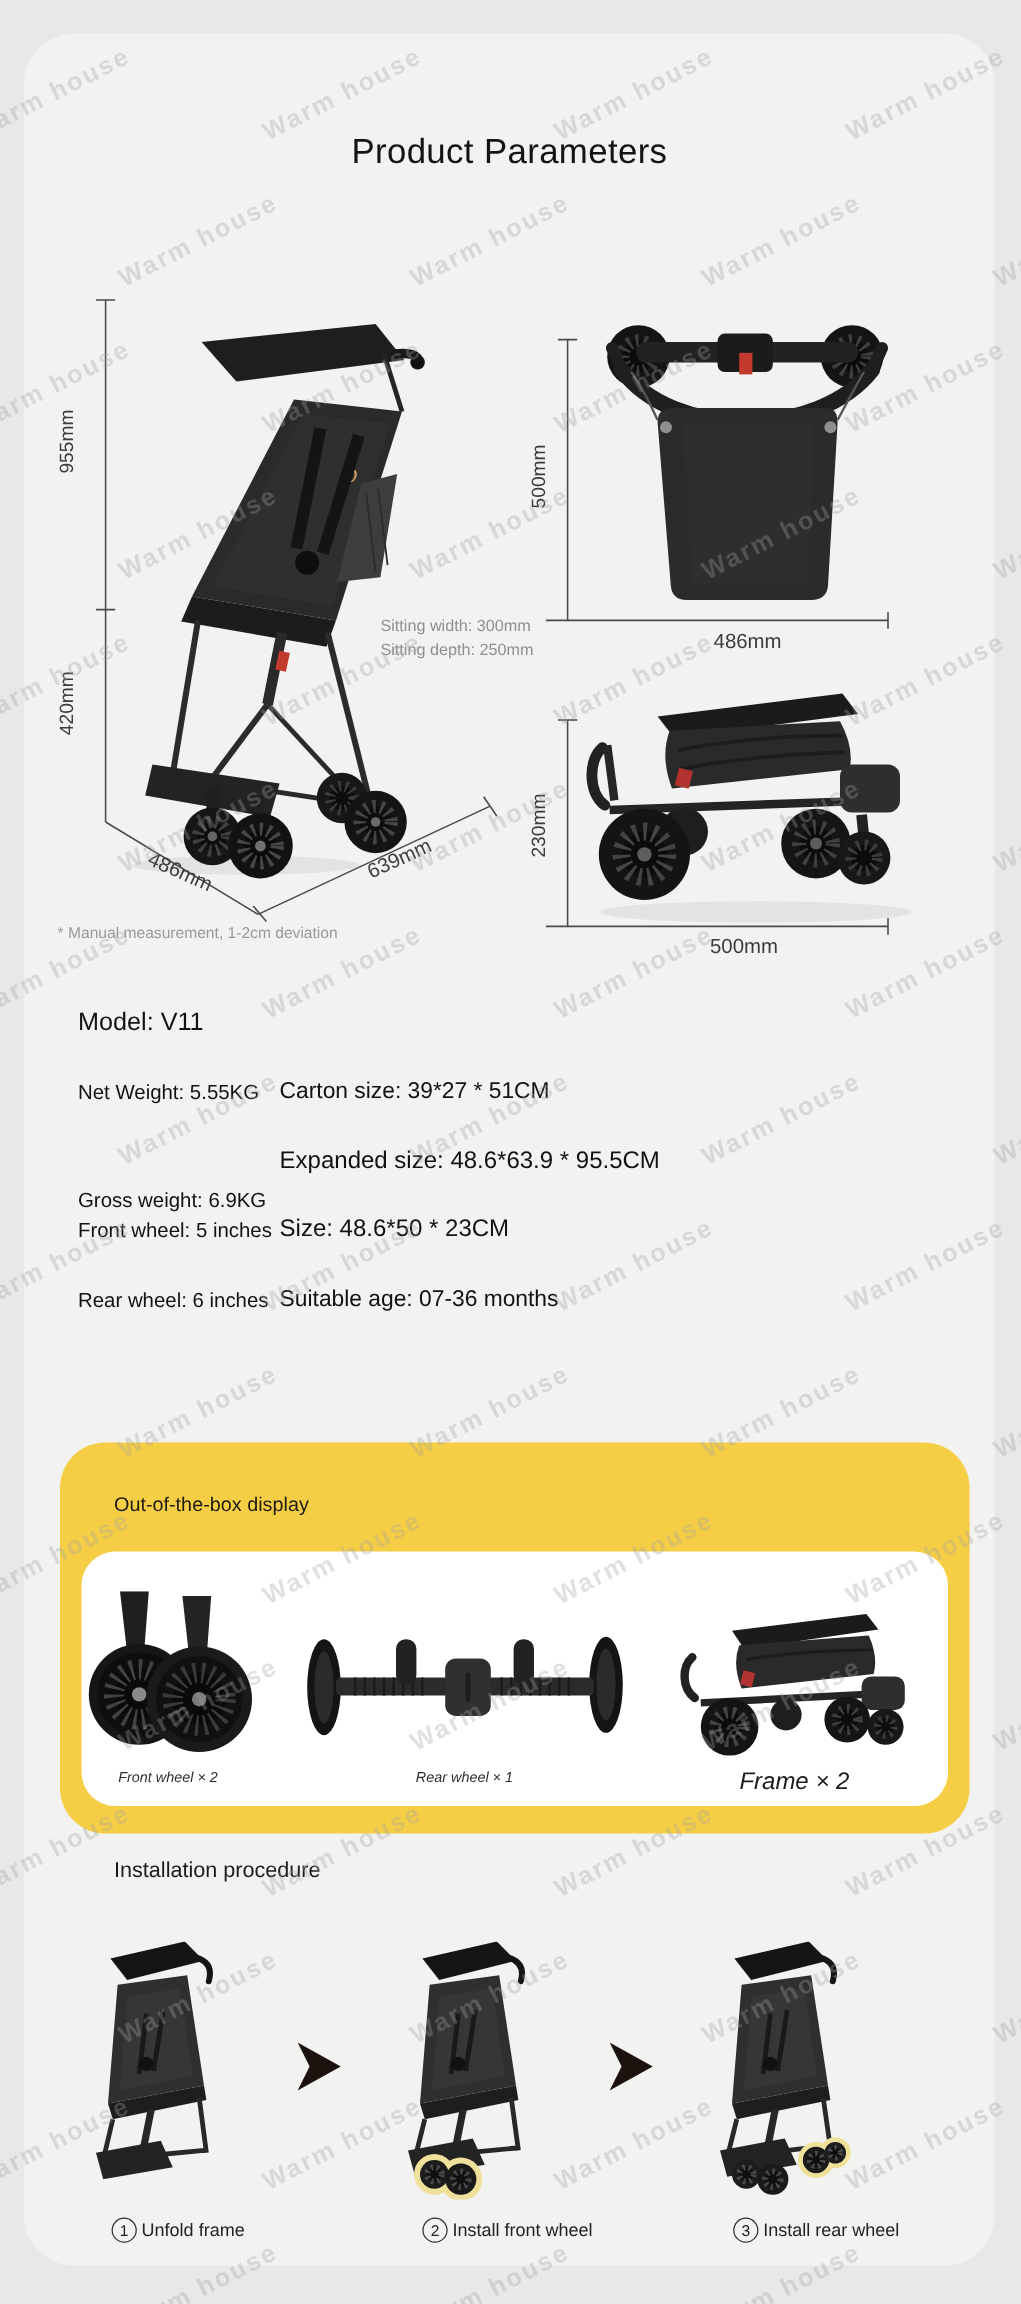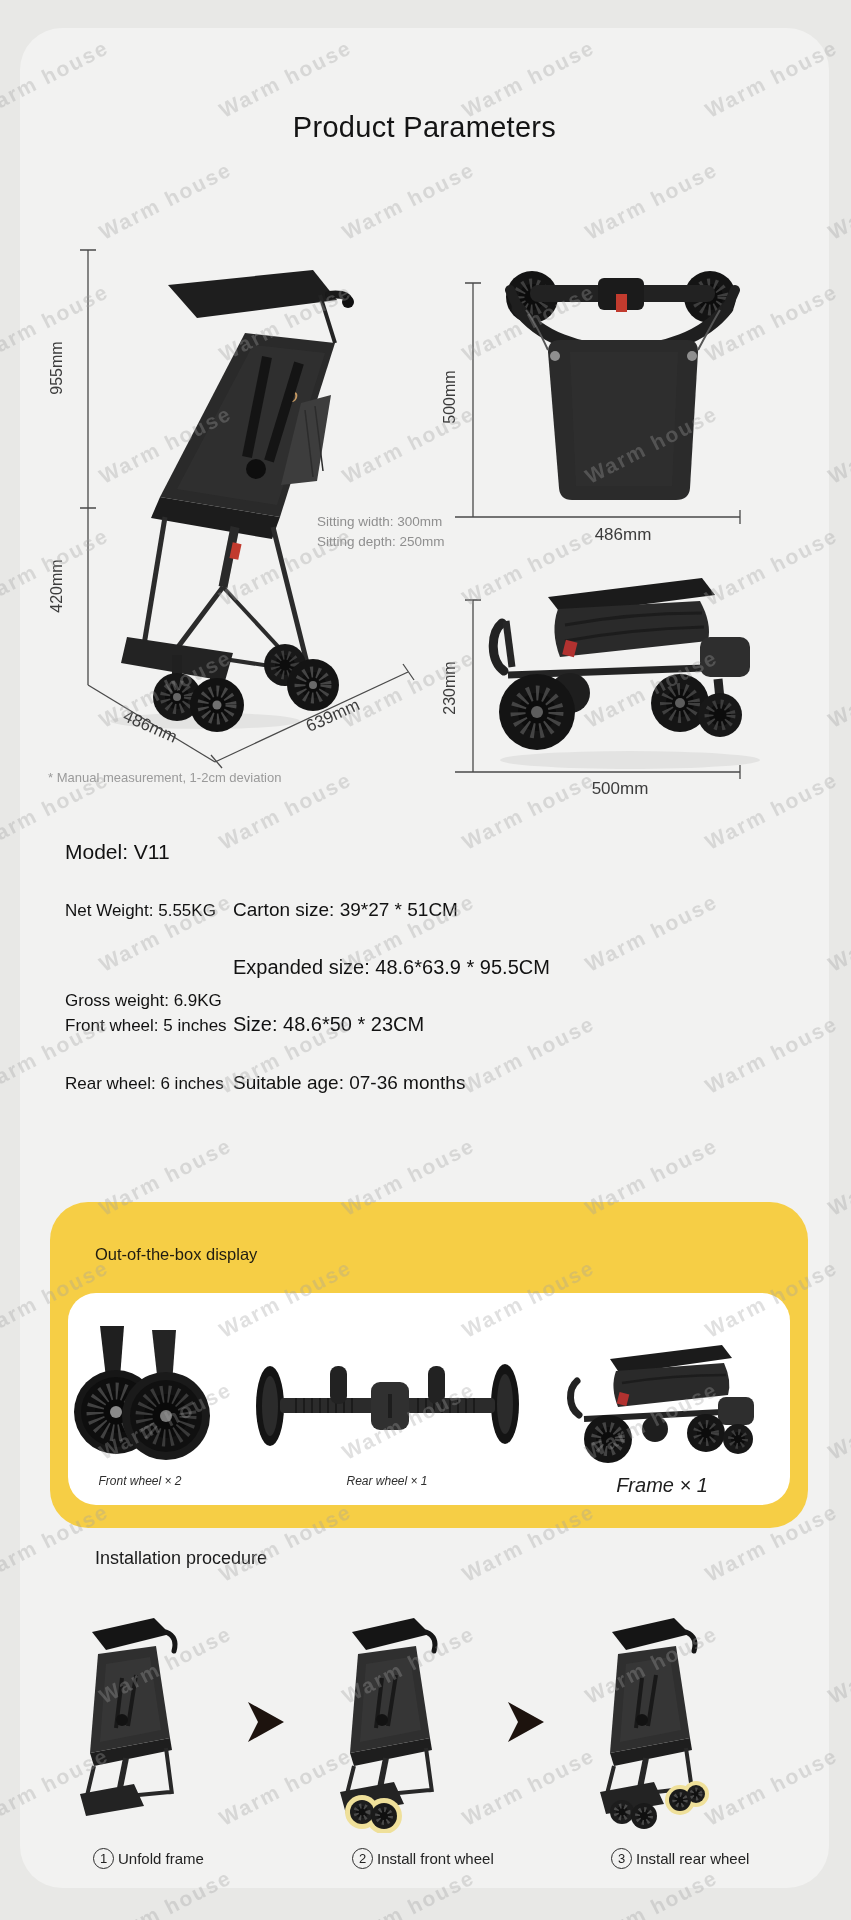--- a/index.html
+++ b/index.html
@@ -255,21 +255,21 @@
     <circle cx="48" cy="94" r="24" fill="#141414"></circle>
     <circle cx="48" cy="94" r="12" stroke="#444" stroke-width="10" stroke-dasharray="2.5 4" fill="#0c0c0c"></circle>
     <circle cx="146" cy="88" r="19" fill="#151515"></circle>
     <circle cx="146" cy="88" r="9" stroke="#404040" stroke-width="8" stroke-dasharray="2 4" fill="#0c0c0c"></circle>
     <circle cx="178" cy="94" r="15" fill="#181818"></circle>
     <circle cx="178" cy="94" r="7" stroke="#3c3c3c" stroke-width="6" stroke-dasharray="2 3.5" fill="#0c0c0c"></circle>
   </svg>
 
   <span class="part-label" style="left:140px;">Front wheel × 2</span>
   <span class="part-label" style="left:387px;">Rear wheel × 1</span>
-  <span class="part-label big" style="left:662px;">Frame × 1</span>
+  <span class="part-label big" style="left:662px;">Frame × 2</span>
 
   <span class="install-title">Installation procedure</span>
 
   <svg class="abs" style="left:70px;top:1618px;" width="120" height="215" viewBox="0 0 120 215">
     <polygon points="22,14 84,0 100,16 36,32" fill="#151515"></polygon>
     <path d="M96 14 q12 5 8 19" stroke="#161616" stroke-width="5" fill="none" stroke-linecap="round"></path>
     <polygon points="28,36 86,28 100,120 20,135" fill="#2f2f2f"></polygon>
     <polygon points="36,46 80,39 91,112 30,124" fill="#3a3a3a" opacity="0.65"></polygon>
     <path d="M52 60 L46 110 M66 57 L58 108" stroke="#191919" stroke-width="4"></path>
     <circle cx="52" cy="102" r="6" fill="#121212"></circle>

